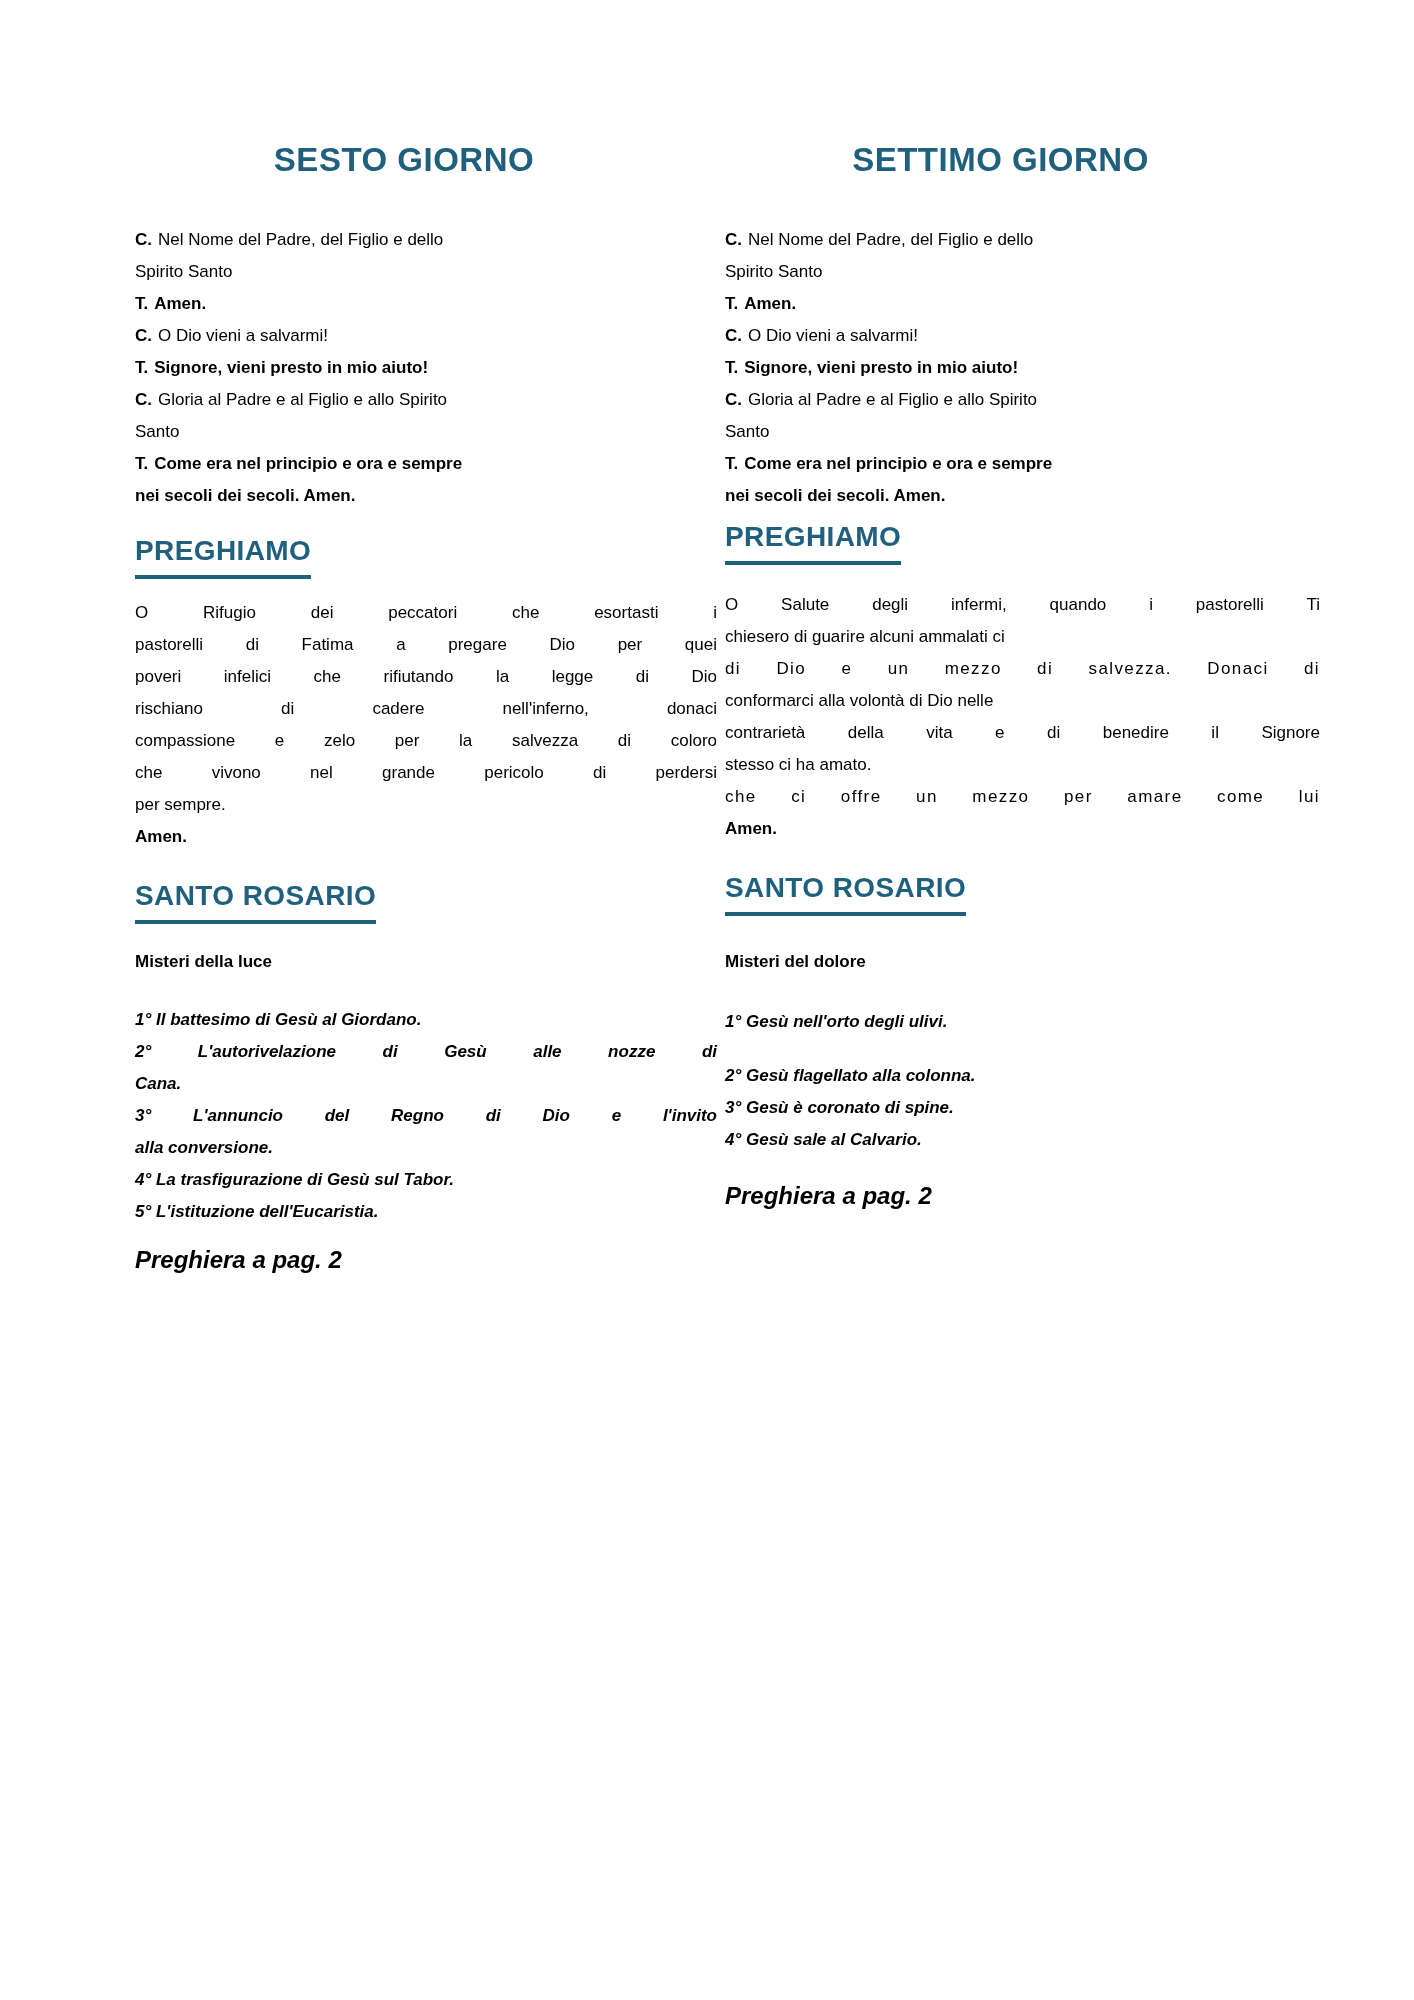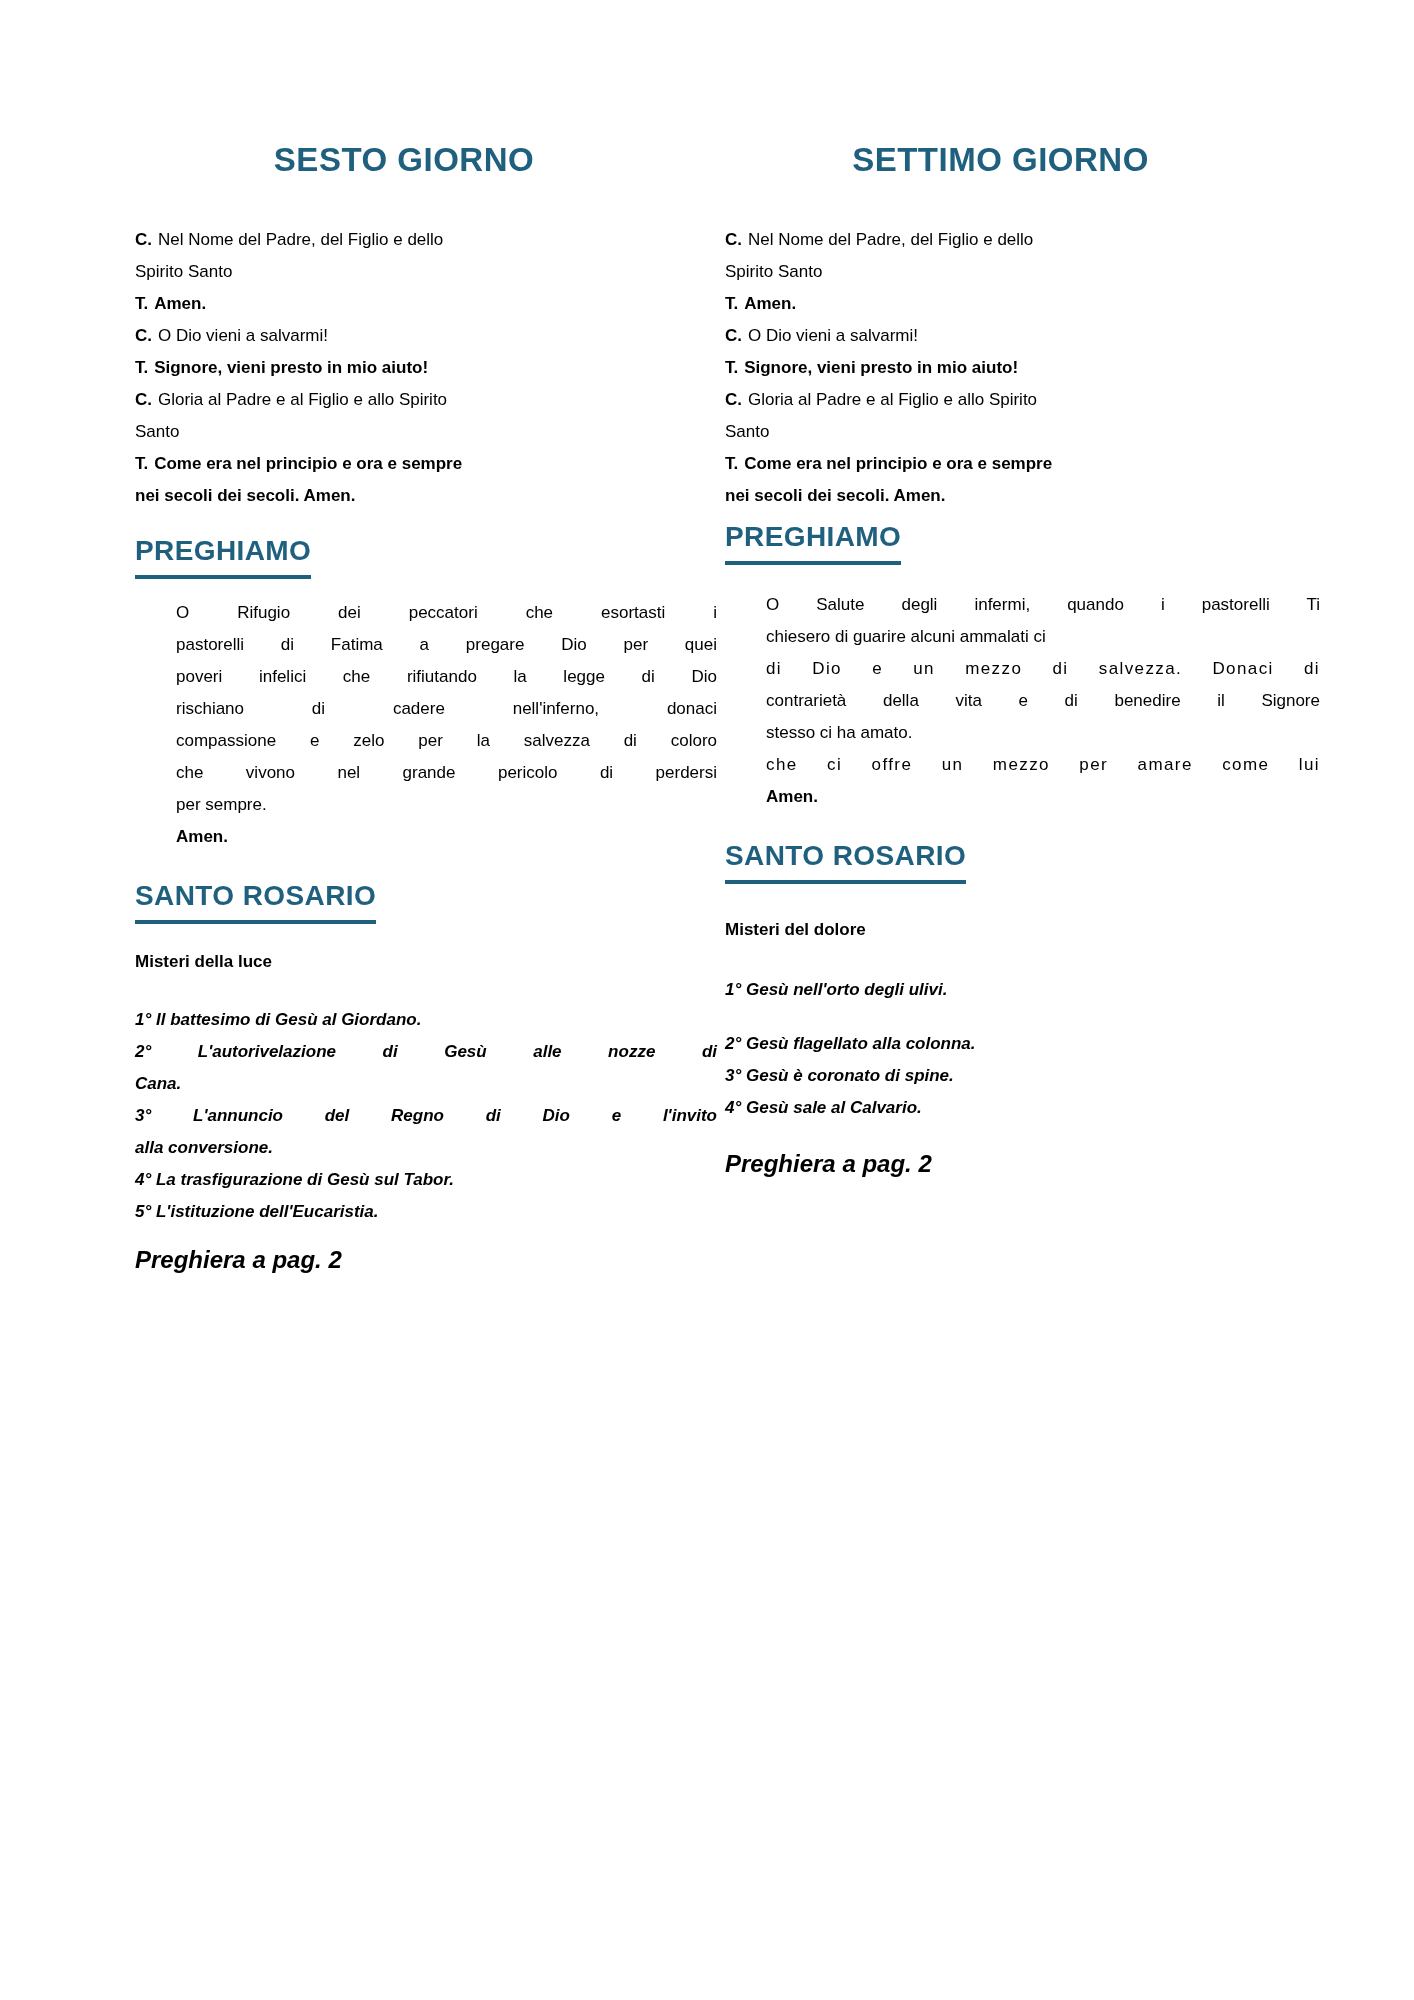--- a/index.html
+++ b/index.html
@@ -37,21 +37,21 @@
   .label-wrap{margin-top:22px;}
   .col-right .label-wrap.preghiamo-wrap{margin-top:8px;}
   .section-label{
     display:inline-block;
     color:var(--teal);
     font-size:28px;font-weight:700;line-height:34px;
     border-bottom:4px solid var(--teal);
     padding-bottom:7px;letter-spacing:0.4px;
   }
 
-  .prayer{margin-top:18px;margin-left:41px;}
+  .prayer{margin-top:18px;}
   .col-right .prayer{margin-top:24px;}
   .rosario-wrap{margin-top:26px;}
   .mysteries-title{margin-top:22px;font-weight:700;}
   .col-right .mysteries-title{margin-top:30px;}
   .mystery-list{margin-top:26px;font-style:italic;}
   .col-right .mystery-list{margin-top:28px;}
   .gap-after{margin-bottom:22px;}
 
   .footer-note{font-style:italic;font-weight:700;font-size:24px;line-height:32px;margin-top:16px;}
   .col-right .footer-note{margin-top:24px;}
@@ -131,20 +131,21 @@
     </div>
 
     <div class="label-wrap preghiamo-wrap">
       <span class="section-label">PREGHIAMO</span>
     </div>
 
     <div class="prayer">
       <div class="line stretch">O Salute degli infermi, quando i pastorelli Ti</div>
       <div class="line">chiesero di guarire alcuni ammalati ci</div>
       <div class="line stretch lsp">di Dio e un mezzo di salvezza. Donaci di</div>
+      <div class="line">conformarci alla volontà di Dio nelle</div>
       <div class="line stretch">contrarietà della vita e di benedire il Signore</div>
       <div class="line">stesso ci ha amato.</div>
       <div class="line stretch lsp">che ci offre un mezzo per amare come lui</div>
       <div class="line b">Amen.</div>
     </div>
 
     <div class="label-wrap rosario-wrap">
       <span class="section-label">SANTO ROSARIO</span>
     </div>
 

